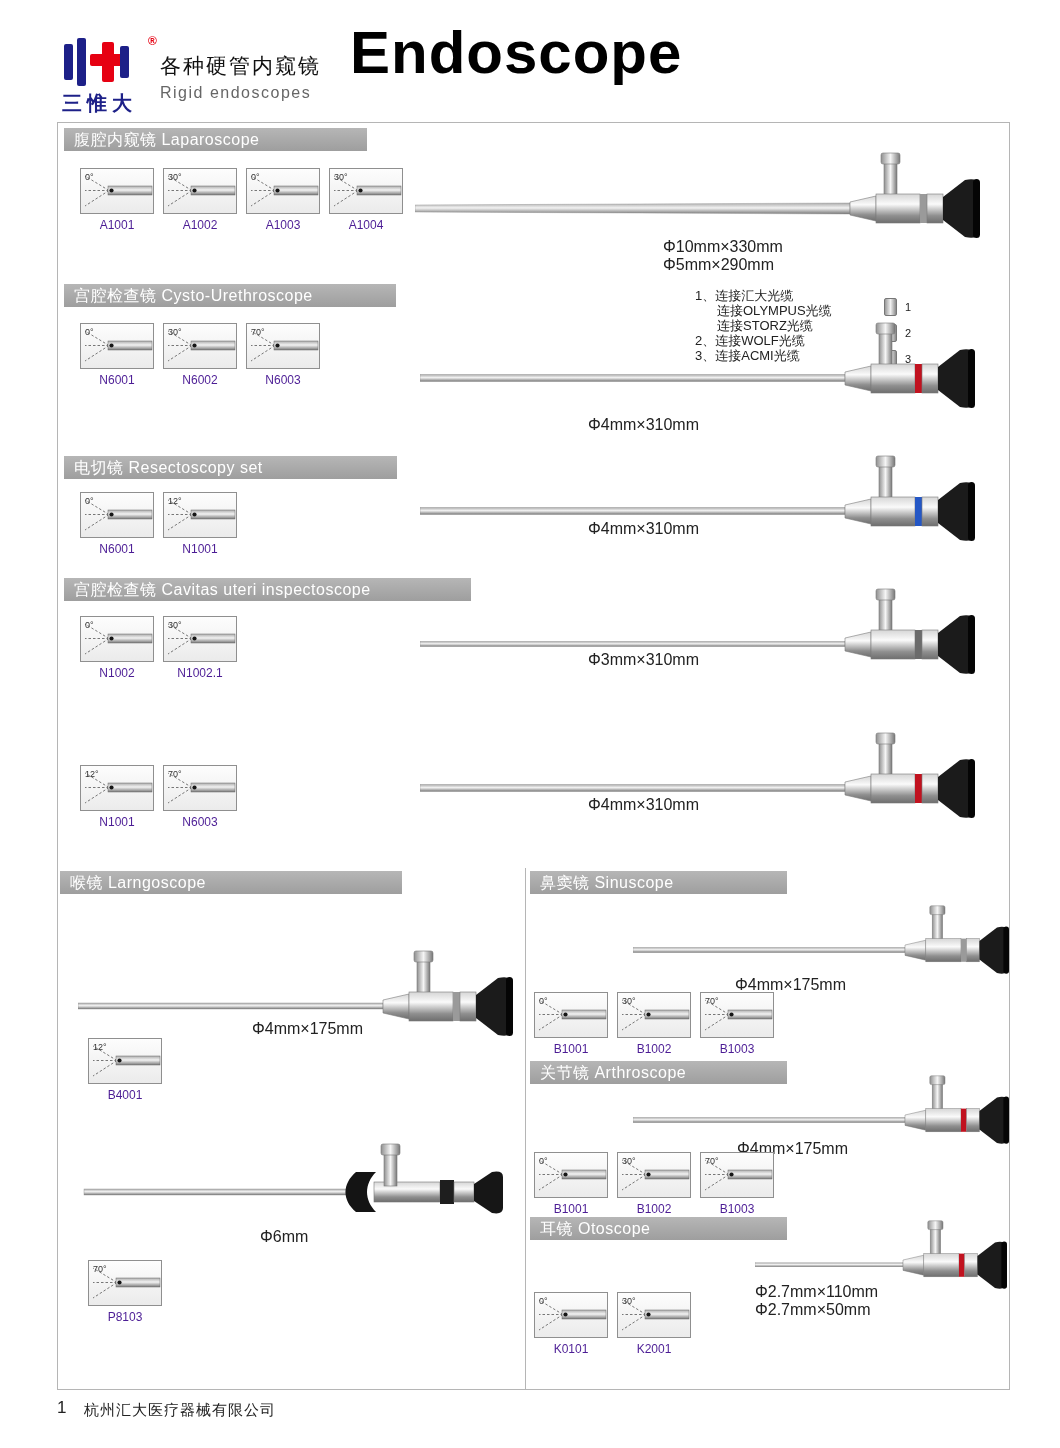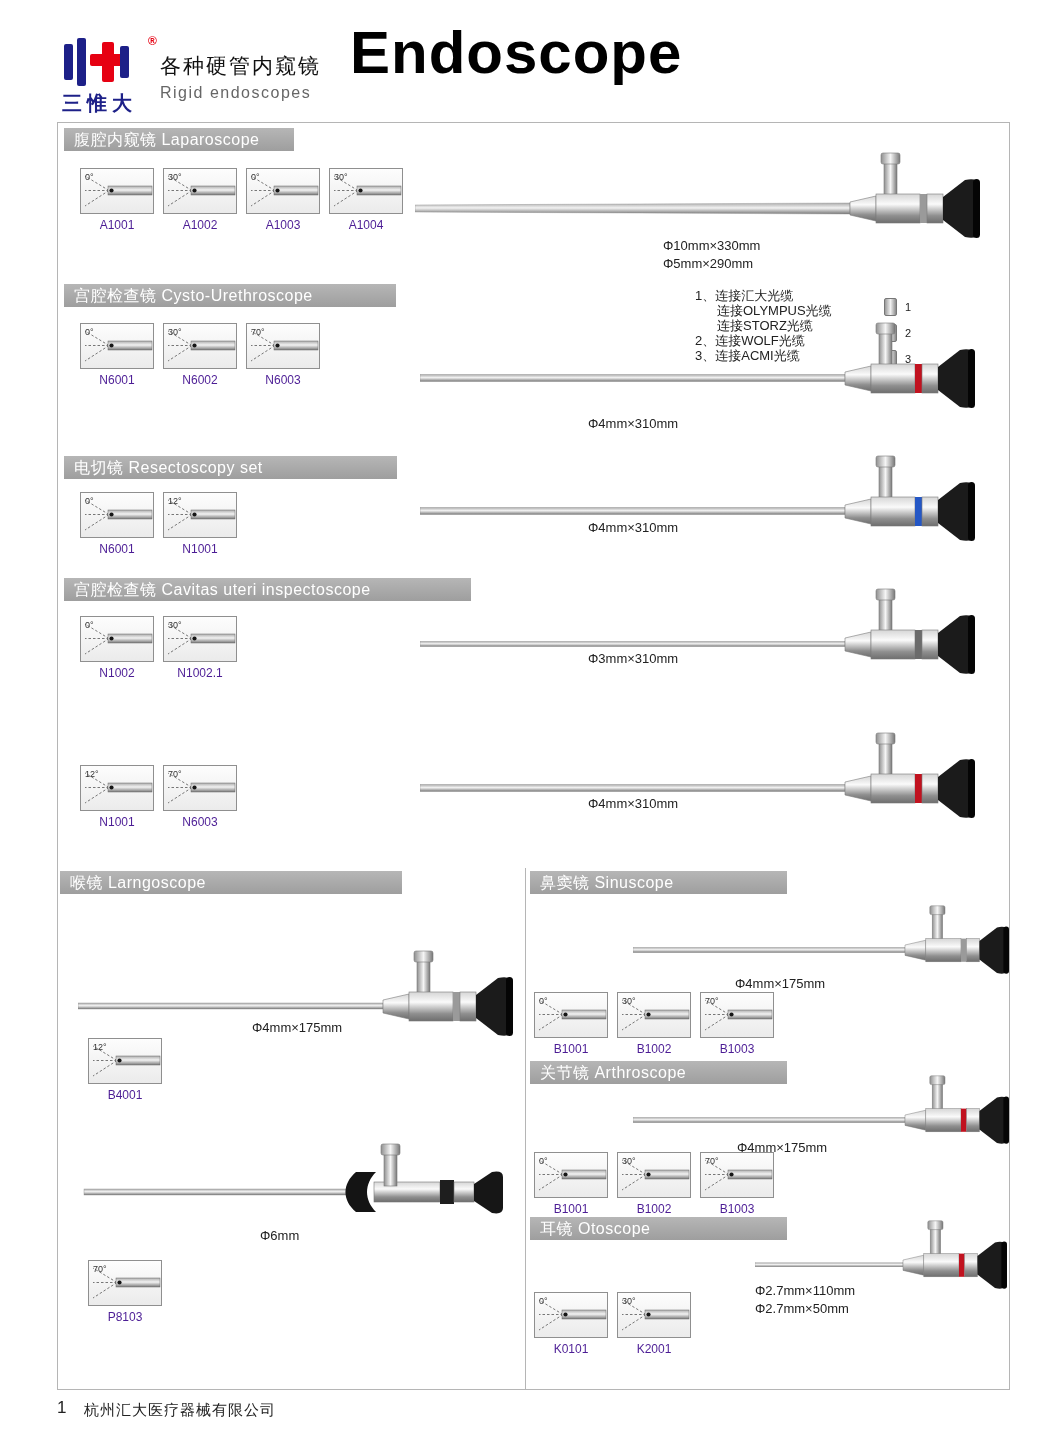--- a/index.html
+++ b/index.html
@@ -31,21 +31,21 @@
   
   .thumbrow { position:absolute; display:flex; gap:9px; }
   .thumbwrap { width:74px; text-align:center; }
   .thumb { width:74px; height:46px; border:1px solid #8f8f8f;
            background:linear-gradient(180deg,#fdfdfd,#ebebeb); }
   .thumb svg { width:100%; height:100%; display:block; }
   .tlabel { font-size:12px; color:#4c1d95; margin-top:4px; }
   .ang { font-size:9px; fill:#333; font-family:"Liberation Sans",sans-serif; }
 
   
-  .spec { position:absolute; font-size:13px; color:#222; white-space:nowrap; }
+  .spec { position:absolute; font-size:16px; color:#222; white-space:nowrap; }
   .notes { position:absolute; font-size:13px; color:#222; line-height:15px; white-space:nowrap; }
   .notes div:nth-child(2), .notes div:nth-child(3) { padding-left:22px; }
   .adpt { position:absolute; width:13px; height:18px; border:1px solid #777; border-radius:2px;
           background:linear-gradient(90deg,#9a9a9a,#f0f0f0,#8a8a8a); }
   .adlabel { position:absolute; font-size:11px; color:#222; }
 
   .pagenum { position:absolute; left:57px; top:1398px; font-size:17px; color:#222; }
   .company { position:absolute; left:84px; top:1401px; font-size:15px; color:#222; letter-spacing:1px; }
 </style>
 </head>
@@ -102,21 +102,21 @@
   </div>
   <div class="regmark">®</div>
   <div class="brandname">三惟大</div>
   <div class="brand-cn">各种硬管内窥镜</div>
   <div class="brand-en">Rigid  endoscopes</div>
   <h1 class="title">Endoscope</h1>
 
   <div class="frame"></div>
   <div class="vdiv"></div>
 
-  <div class="secbar" style="left:64px;top:128px;width:230px">腹腔内窥镜 Laparoscope</div>
+  <div class="secbar" style="left:64px;top:128px;width:303px">腹腔内窥镜 Laparoscope</div>
   <div class="thumbrow" style="left:80px;top:168px">
     <div class="thumbwrap">
       <div class="thumb">
           <svg viewBox="0 0 72 44">
             <use href="#thumbtube"></use>
             <text x="4" y="11" class="ang">0°</text>
           </svg>
         </div>
       <div class="tlabel">A1001</div>
     </div>

